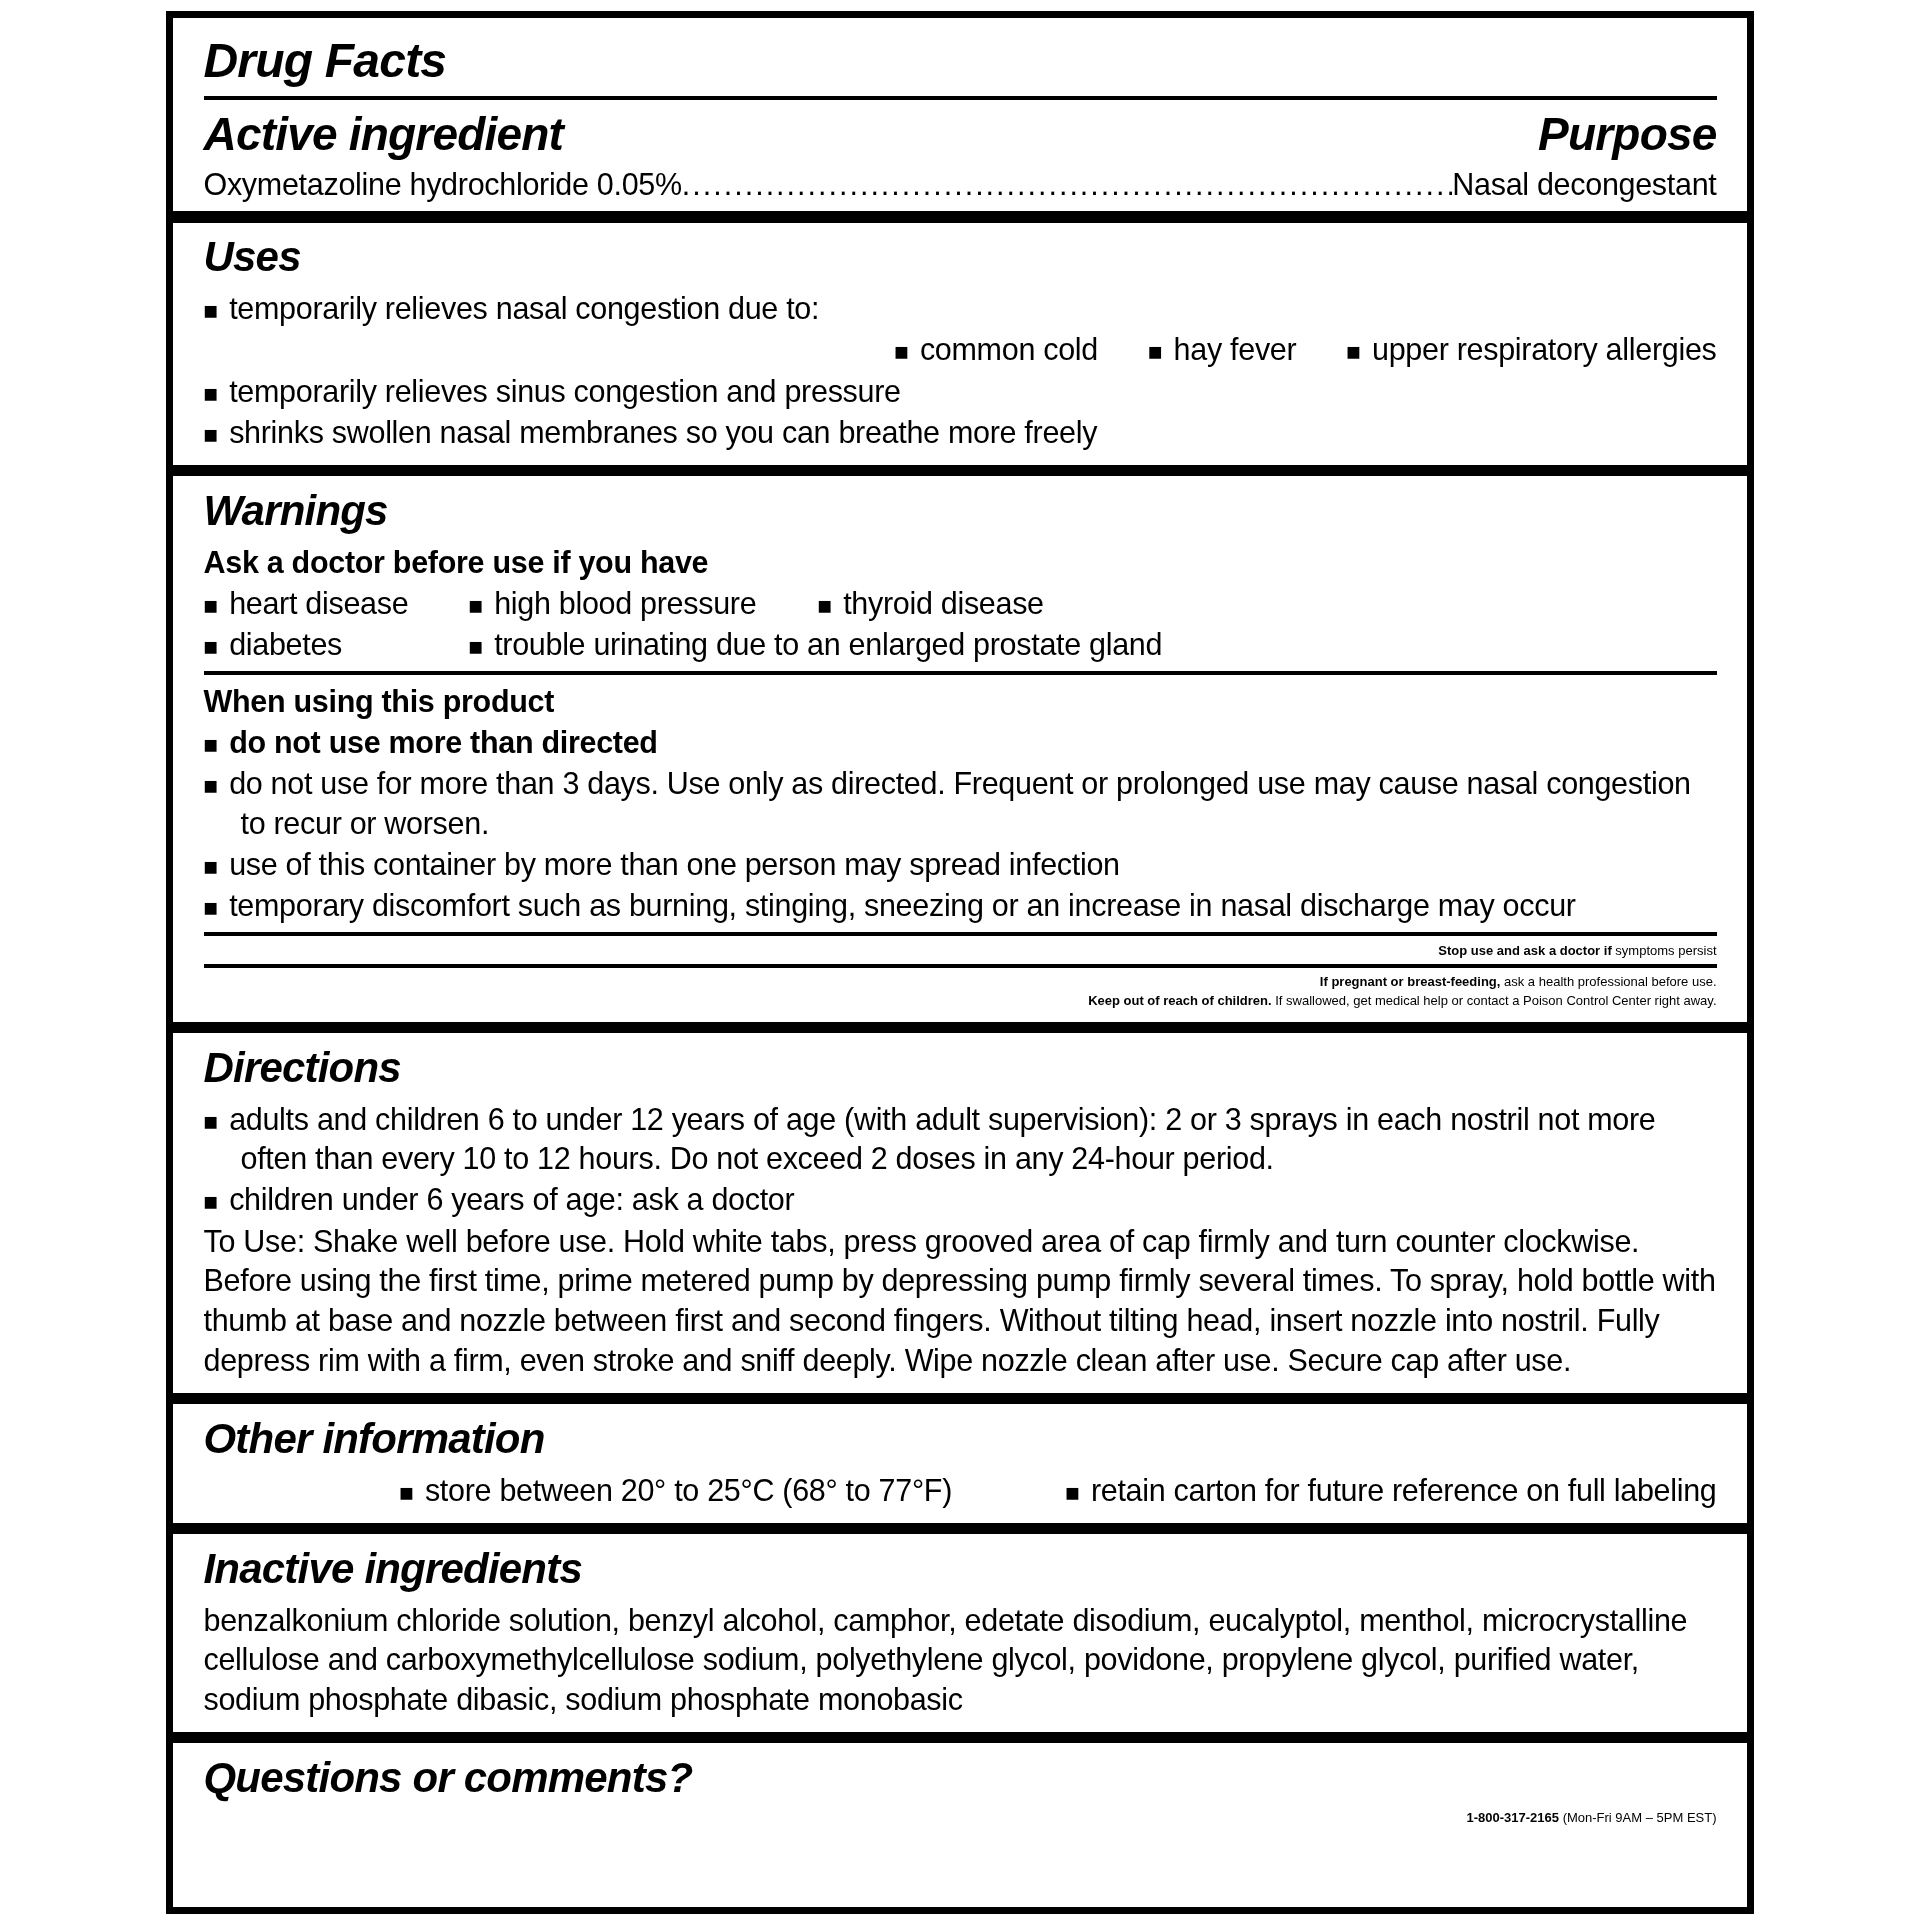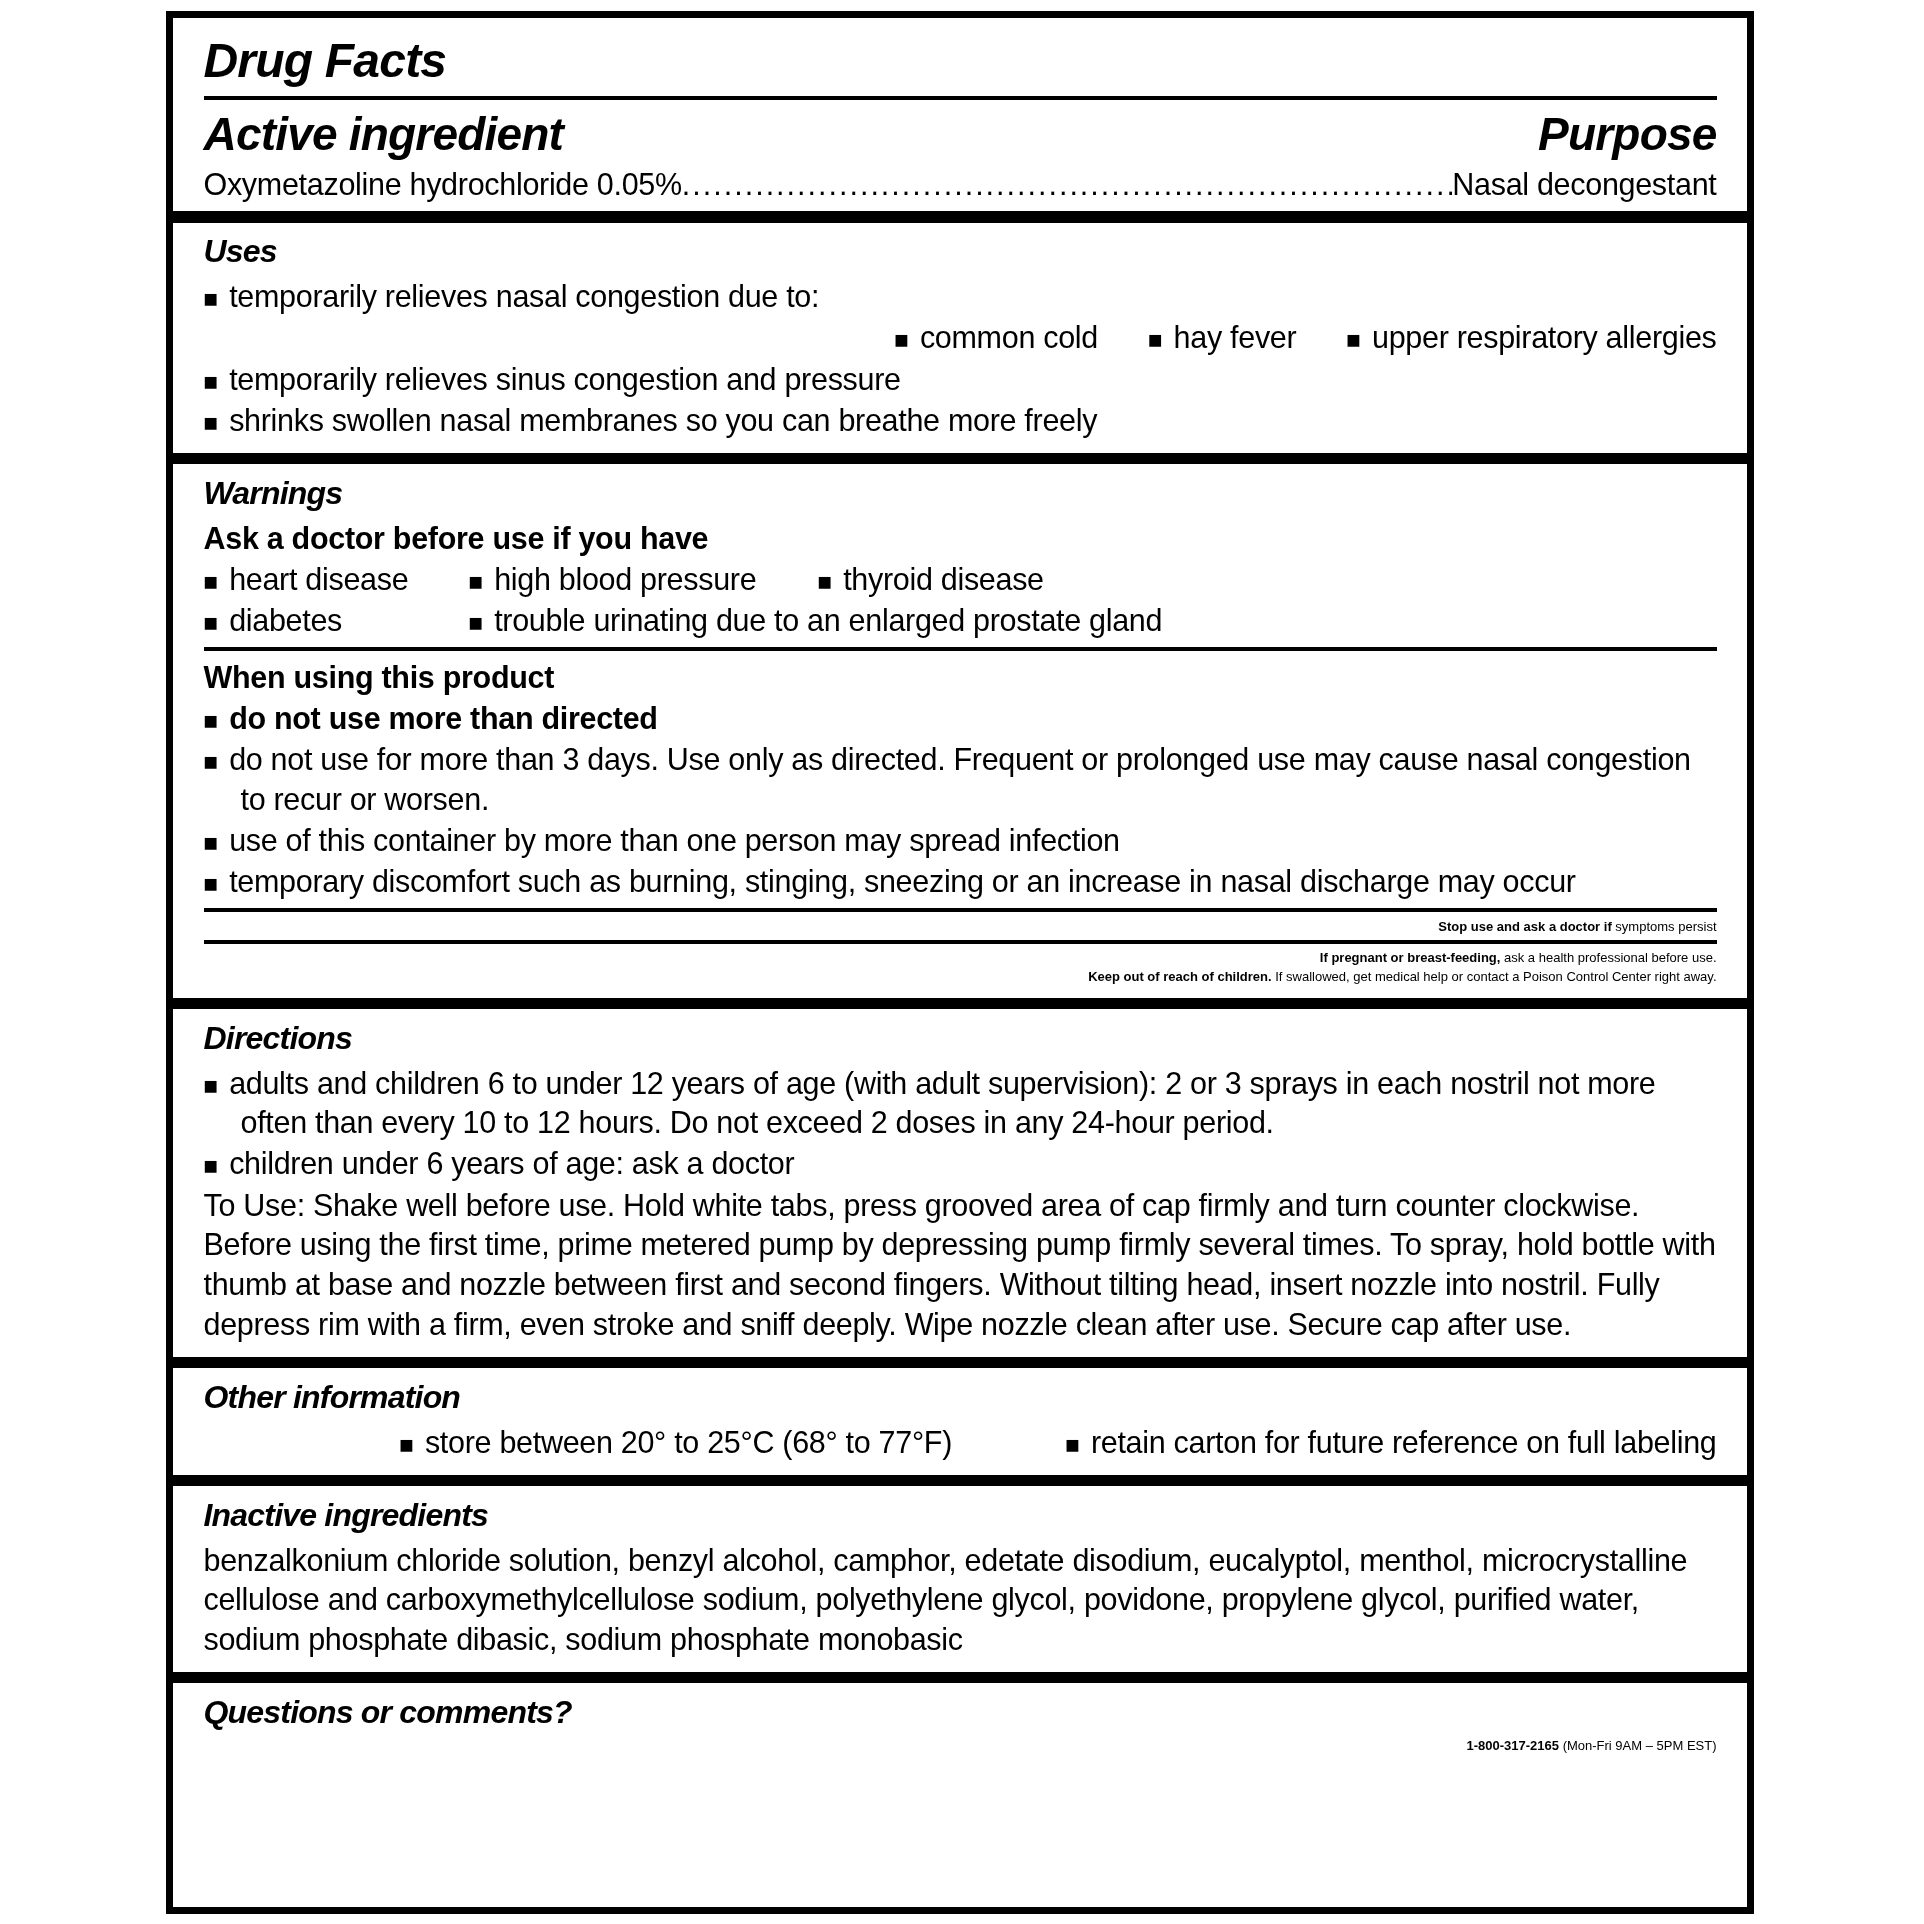--- a/index.html
+++ b/index.html
@@ -11,21 +11,21 @@
   .pad{padding:6.4px 30.5px;}
   .sectionpad{padding:4.8px 30.5px 11.2px 30.5px;}
   .bar{height:11.2px;background:#000;width:100%;flex:none;}
   .rule{height:4px;background:#000;margin:9.6px 0 8px 0;}
   .rule.tight{margin:6.4px 0 6.4px 0;}
 
   .title{font-size:48px;font-weight:bold;font-style:italic;letter-spacing:-0.8px;
          margin:11.2px 0 0 0;line-height:1.05;}
   .heads-row{display:flex;justify-content:space-between;align-items:baseline;}
   .h2{font-size:46px;font-weight:bold;font-style:italic;letter-spacing:-0.8px;line-height:1.15;}
-  .sect{font-size:32px;font-weight:bold;font-style:italic;letter-spacing:-0.8px;
+  .sect{font-size:42px;font-weight:bold;font-style:italic;letter-spacing:-0.8px;
         line-height:1.2;margin:4.8px 0 6.4px 0;}
 
   .body, .bullet, .ibrow, .condrow, .leader-row, p.para{
         font-size:30.5px;line-height:1.3;letter-spacing:-0.3px;}
   b,.bold{font-weight:bold;}
 
   .leader-row{display:flex;align-items:flex-start;margin-top:4.8px;}
   .leader-row .dotfill{flex:1;overflow:hidden;white-space:nowrap;min-width:32px;}
   .leader-row .dotfill::before{content:"................................................................................................................................................................................";letter-spacing:2px;}
 

